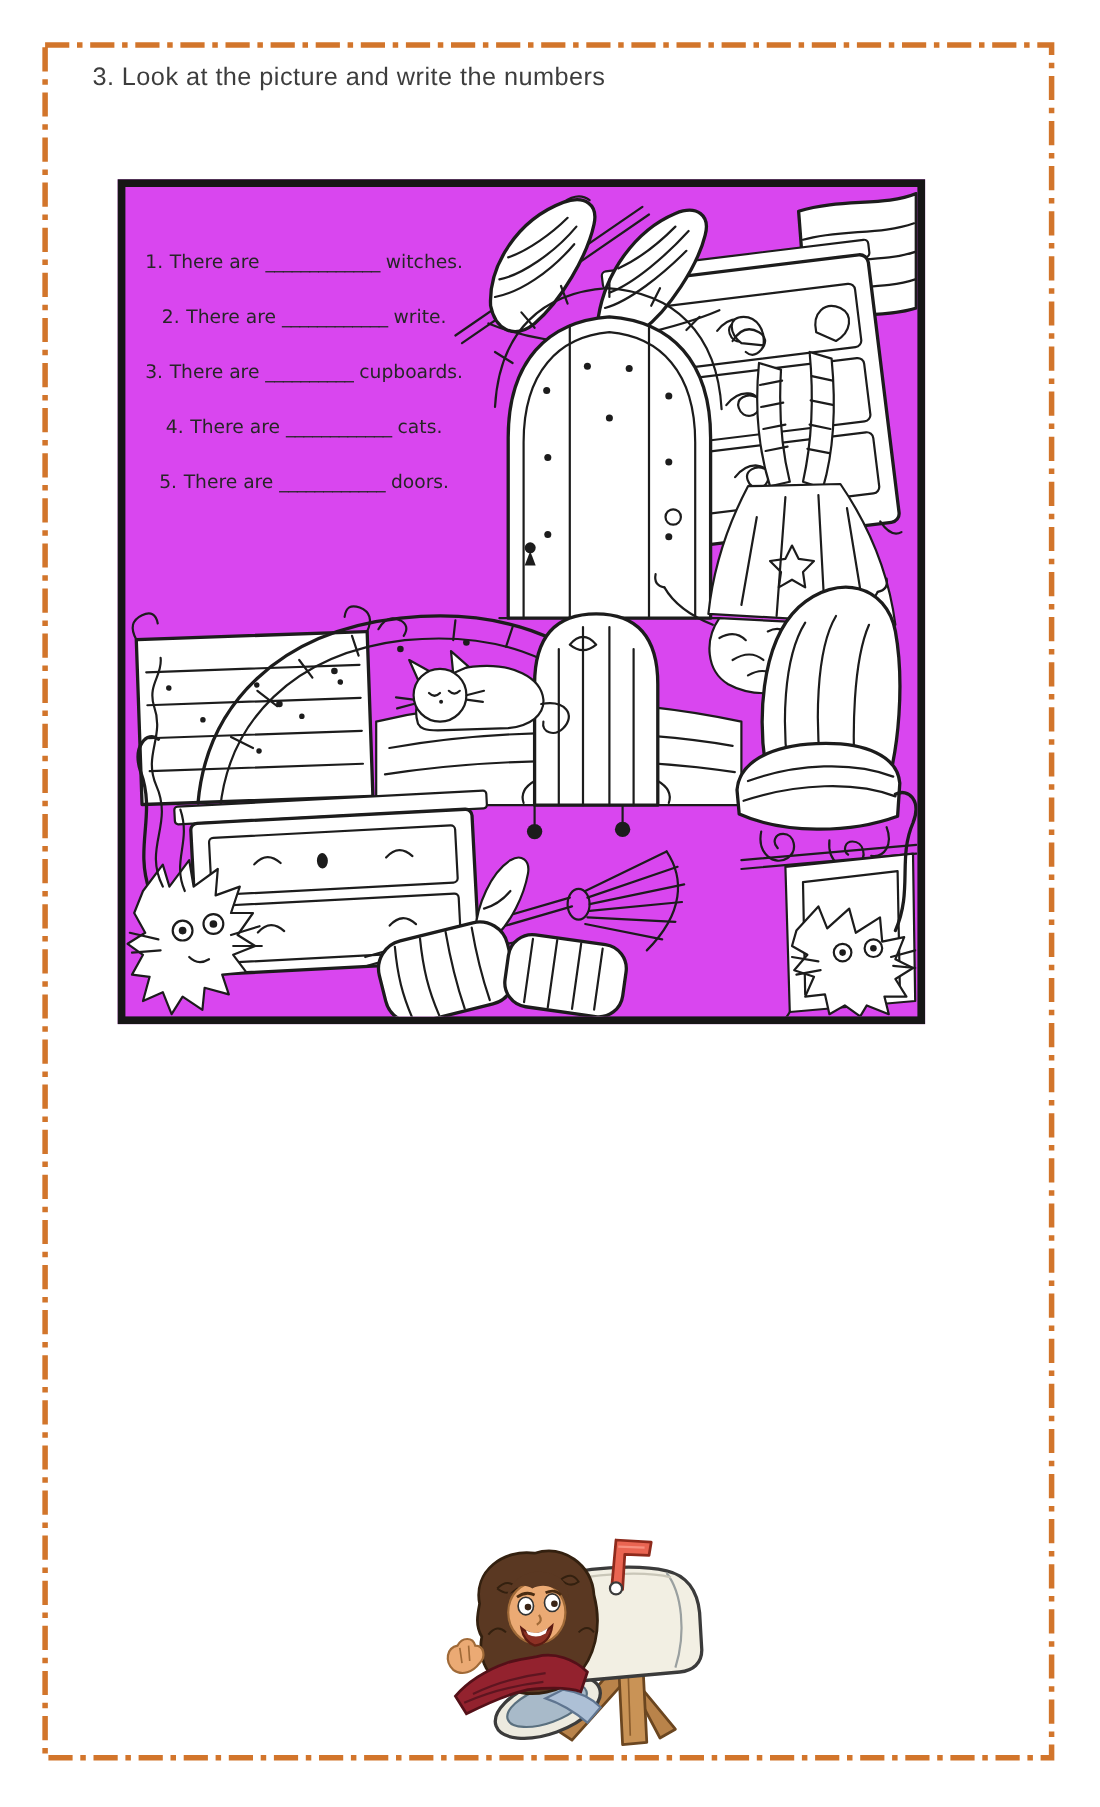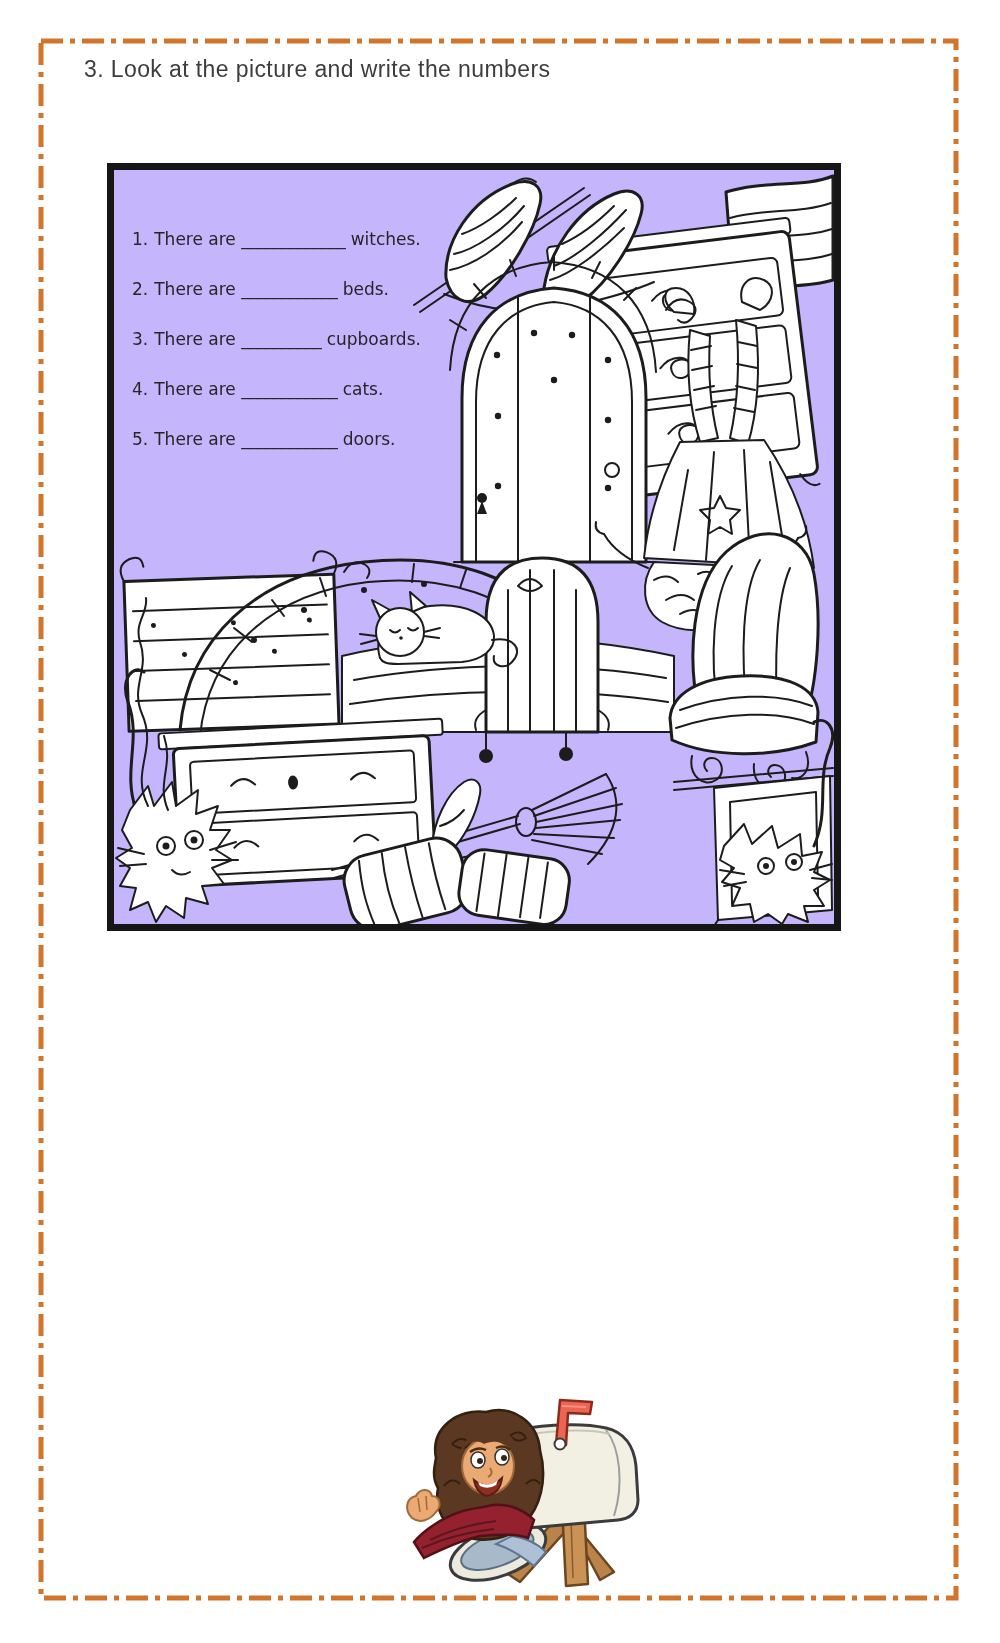--- a/index.html
+++ b/index.html
@@ -2,21 +2,21 @@
 <html><head>
 <meta charset="utf-8">
 <style>
   html,body{margin:0;padding:0;background:#ffffff;}
   .page{position:relative;width:1000px;height:1643px;background:#ffffff;overflow:hidden;
         font-family:"DejaVu Sans","Liberation Sans",sans-serif;padding-left:34px;}
   .border-svg{position:absolute;left:0;top:0;width:1000px;height:1643px;pointer-events:none;}
   .title{position:absolute;left:84px;top:56px;font-family:"Liberation Sans",sans-serif;
          font-size:23px;color:#3d3d3d;letter-spacing:.4px;}
   .picture-box{position:absolute;left:107px;top:163px;width:734px;height:768px;
-               border:7px solid #161616;box-sizing:border-box;background:#c4b5fd;}
+               border:7px solid #161616;box-sizing:border-box;background:#d946ef;text-align:center;}
   .scene{position:absolute;left:0;top:0;width:720px;height:754px;}
   .sentences{position:absolute;left:18px;top:44px;}
   .sentence{white-space:nowrap;height:50px;line-height:50px;font-size:17px;color:#262626;}
   .sentence .num{margin-right:6px;}
   .sentence .blank{letter-spacing:-.5px;}
   .avatar-svg{position:absolute;left:400px;top:1388px;width:250px;height:200px;}
   
   .ln{fill:none;stroke:#1c1c1c;stroke-width:2;stroke-linecap:round;stroke-linejoin:round;}
   .ln3{fill:none;stroke:#1c1c1c;stroke-width:3;stroke-linecap:round;stroke-linejoin:round;}
   .fw{fill:#ffffff;stroke:#1c1c1c;stroke-width:2;stroke-linejoin:round;}
@@ -304,21 +304,21 @@
       <g>
         <path class="ln" d="M34,636 C16,600 44,580 28,544 C16,516 36,500 26,472 C20,452 34,444 32,428"></path>
         <path class="ln" d="M54,640 C42,612 60,596 50,566"></path>
         <path class="ln" d="M552,140 q10,-16 24,-8 q10,6 2,16 q-7,8 -14,2"></path>
         <path class="ln" d="M230,402 q8,-14 20,-8 q9,5 3,14"></path>
       </g>
     </svg>
 
     <div class="sentences">
         <div class="sentence"><span class="num">1.</span><span>There are</span> <span class="blank">_____________</span> <span>witches.</span></div>
-        <div class="sentence"><span class="num">2.</span><span>There are</span> <span class="blank">____________</span> <span>beds.</span></div>
+        <div class="sentence"><span class="num">2.</span><span>There are</span> <span class="blank">____________</span> <span>write.</span></div>
         <div class="sentence"><span class="num">3.</span><span>There are</span> <span class="blank">__________</span> <span>cupboards.</span></div>
         <div class="sentence"><span class="num">4.</span><span>There are</span> <span class="blank">____________</span> <span>cats.</span></div>
         <div class="sentence"><span class="num">5.</span><span>There are</span> <span class="blank">____________</span> <span>doors.</span></div>
       </div>
 
   </div>
 
   <svg class="avatar-svg" viewBox="0 0 250 200">
     <g>
       <path d="M108,186 L158,128 L172,136 L120,194 Z" fill="#b9834a" stroke="#6b4620" stroke-width="2.5" stroke-linejoin="round"></path>

